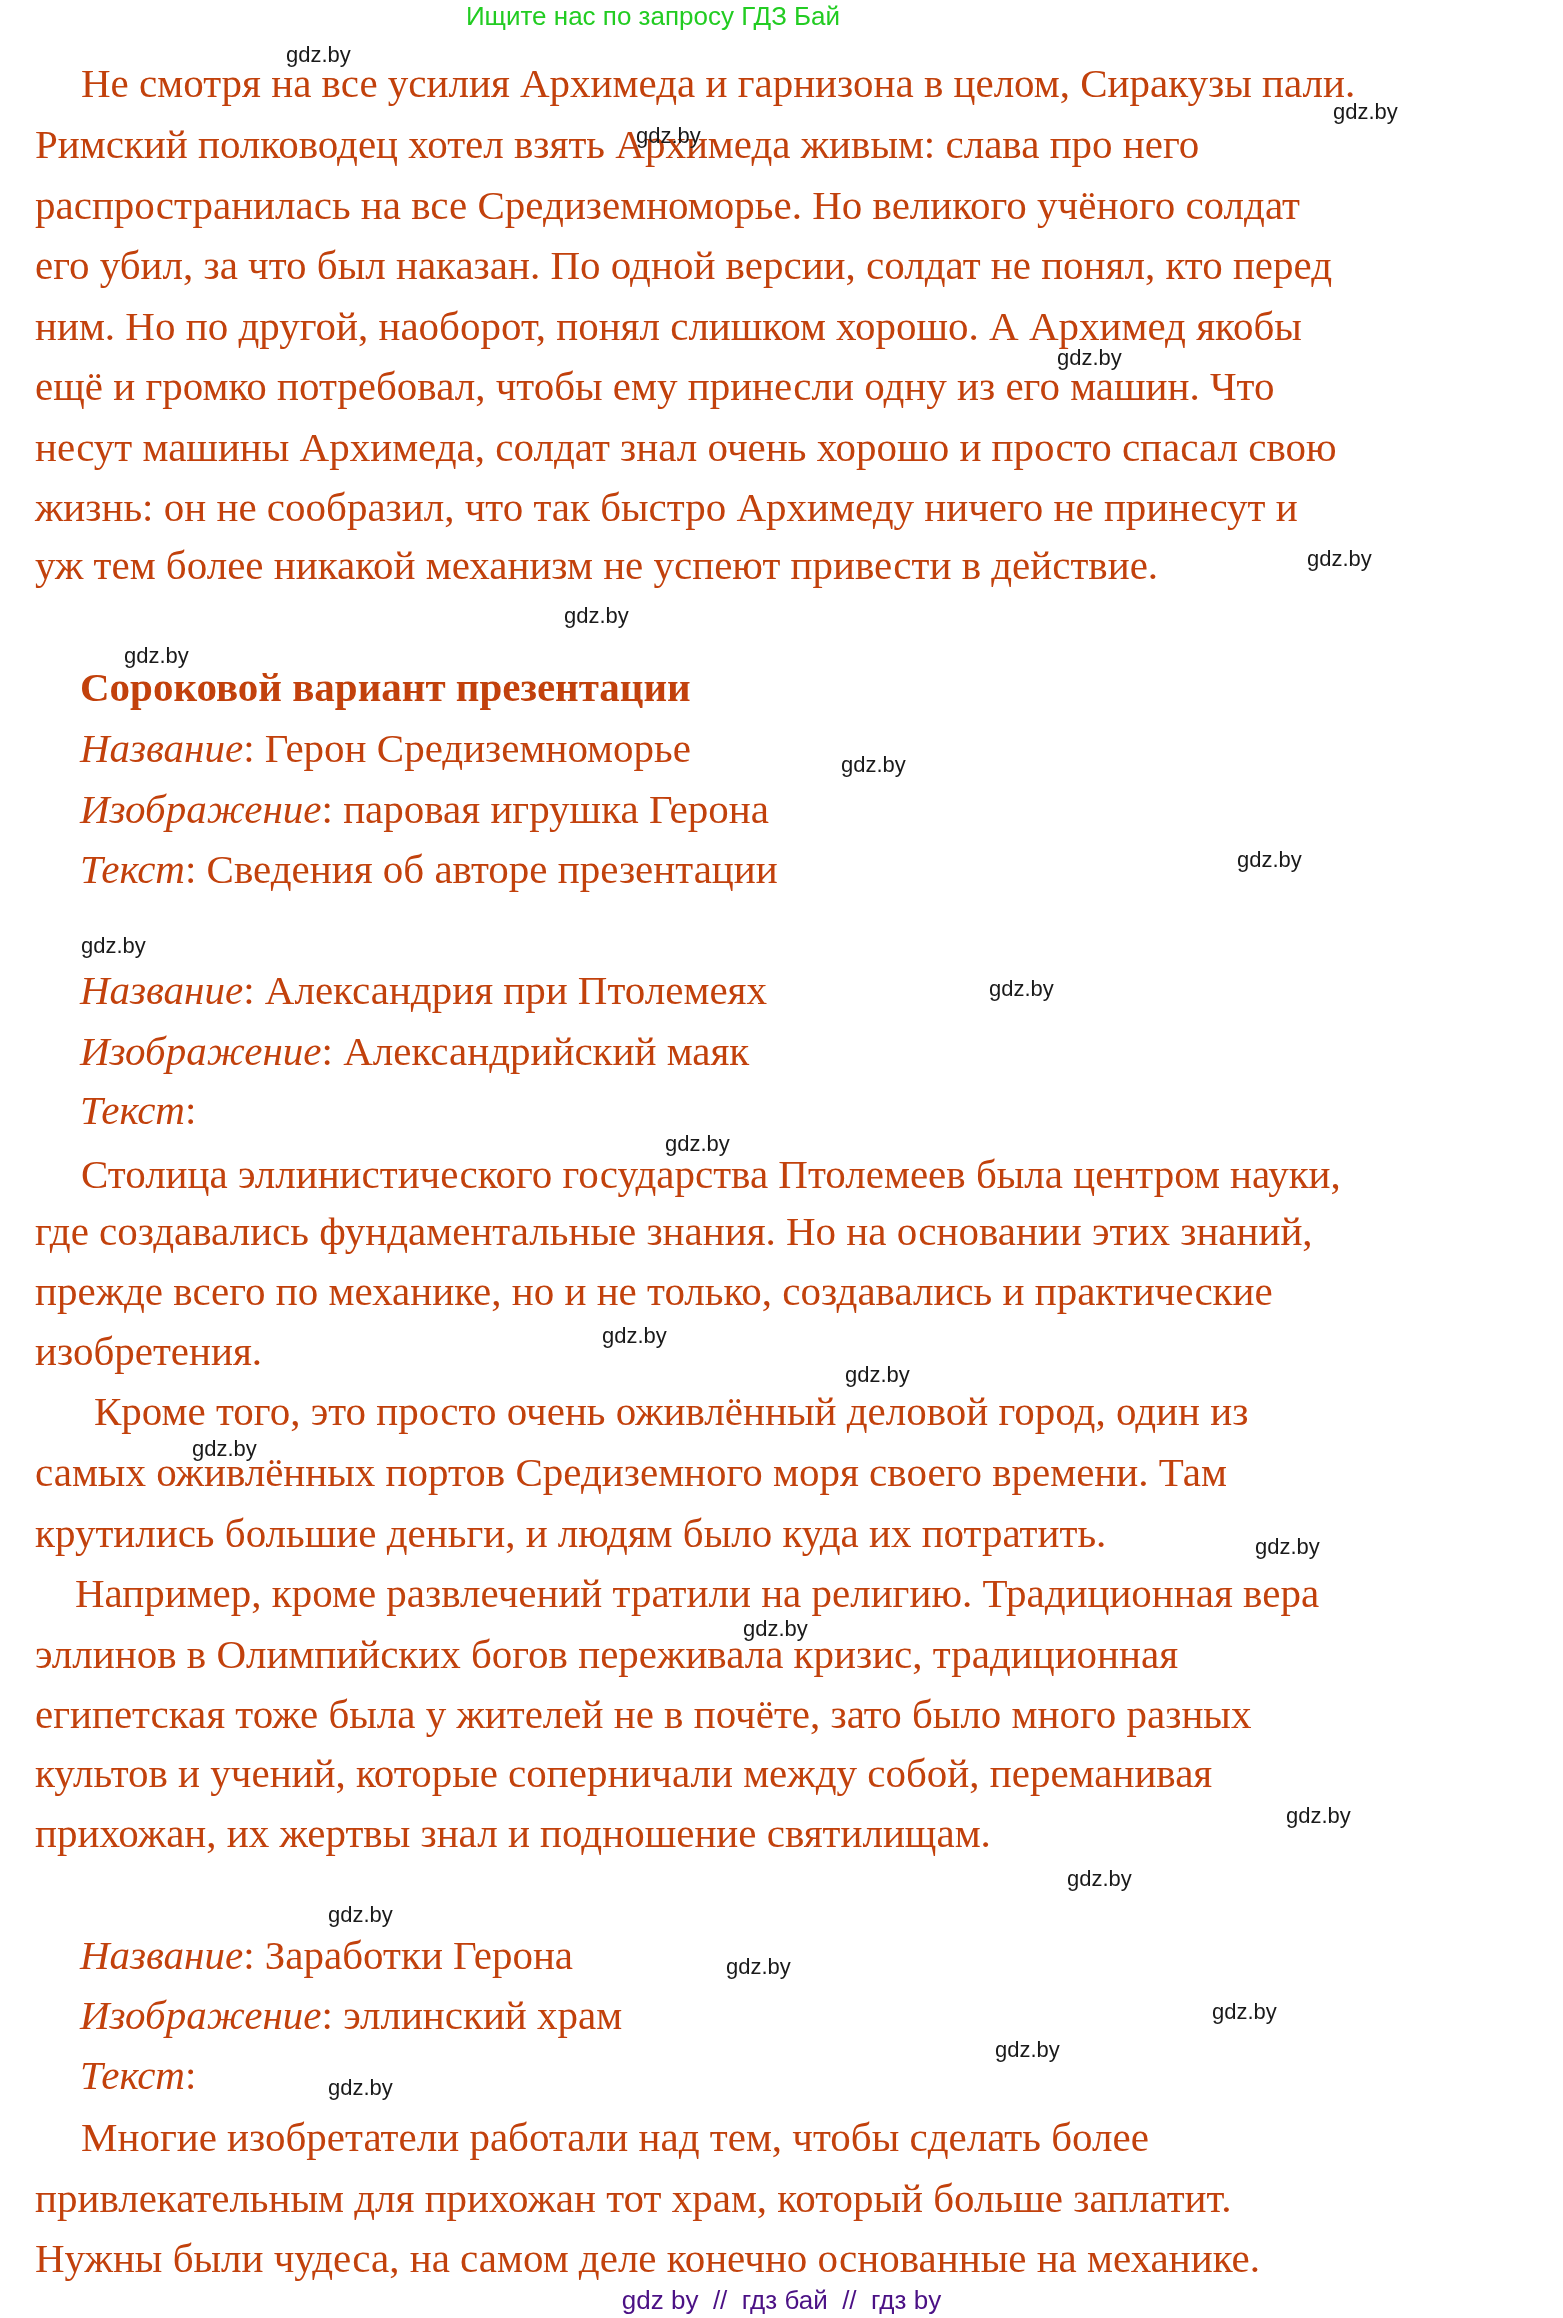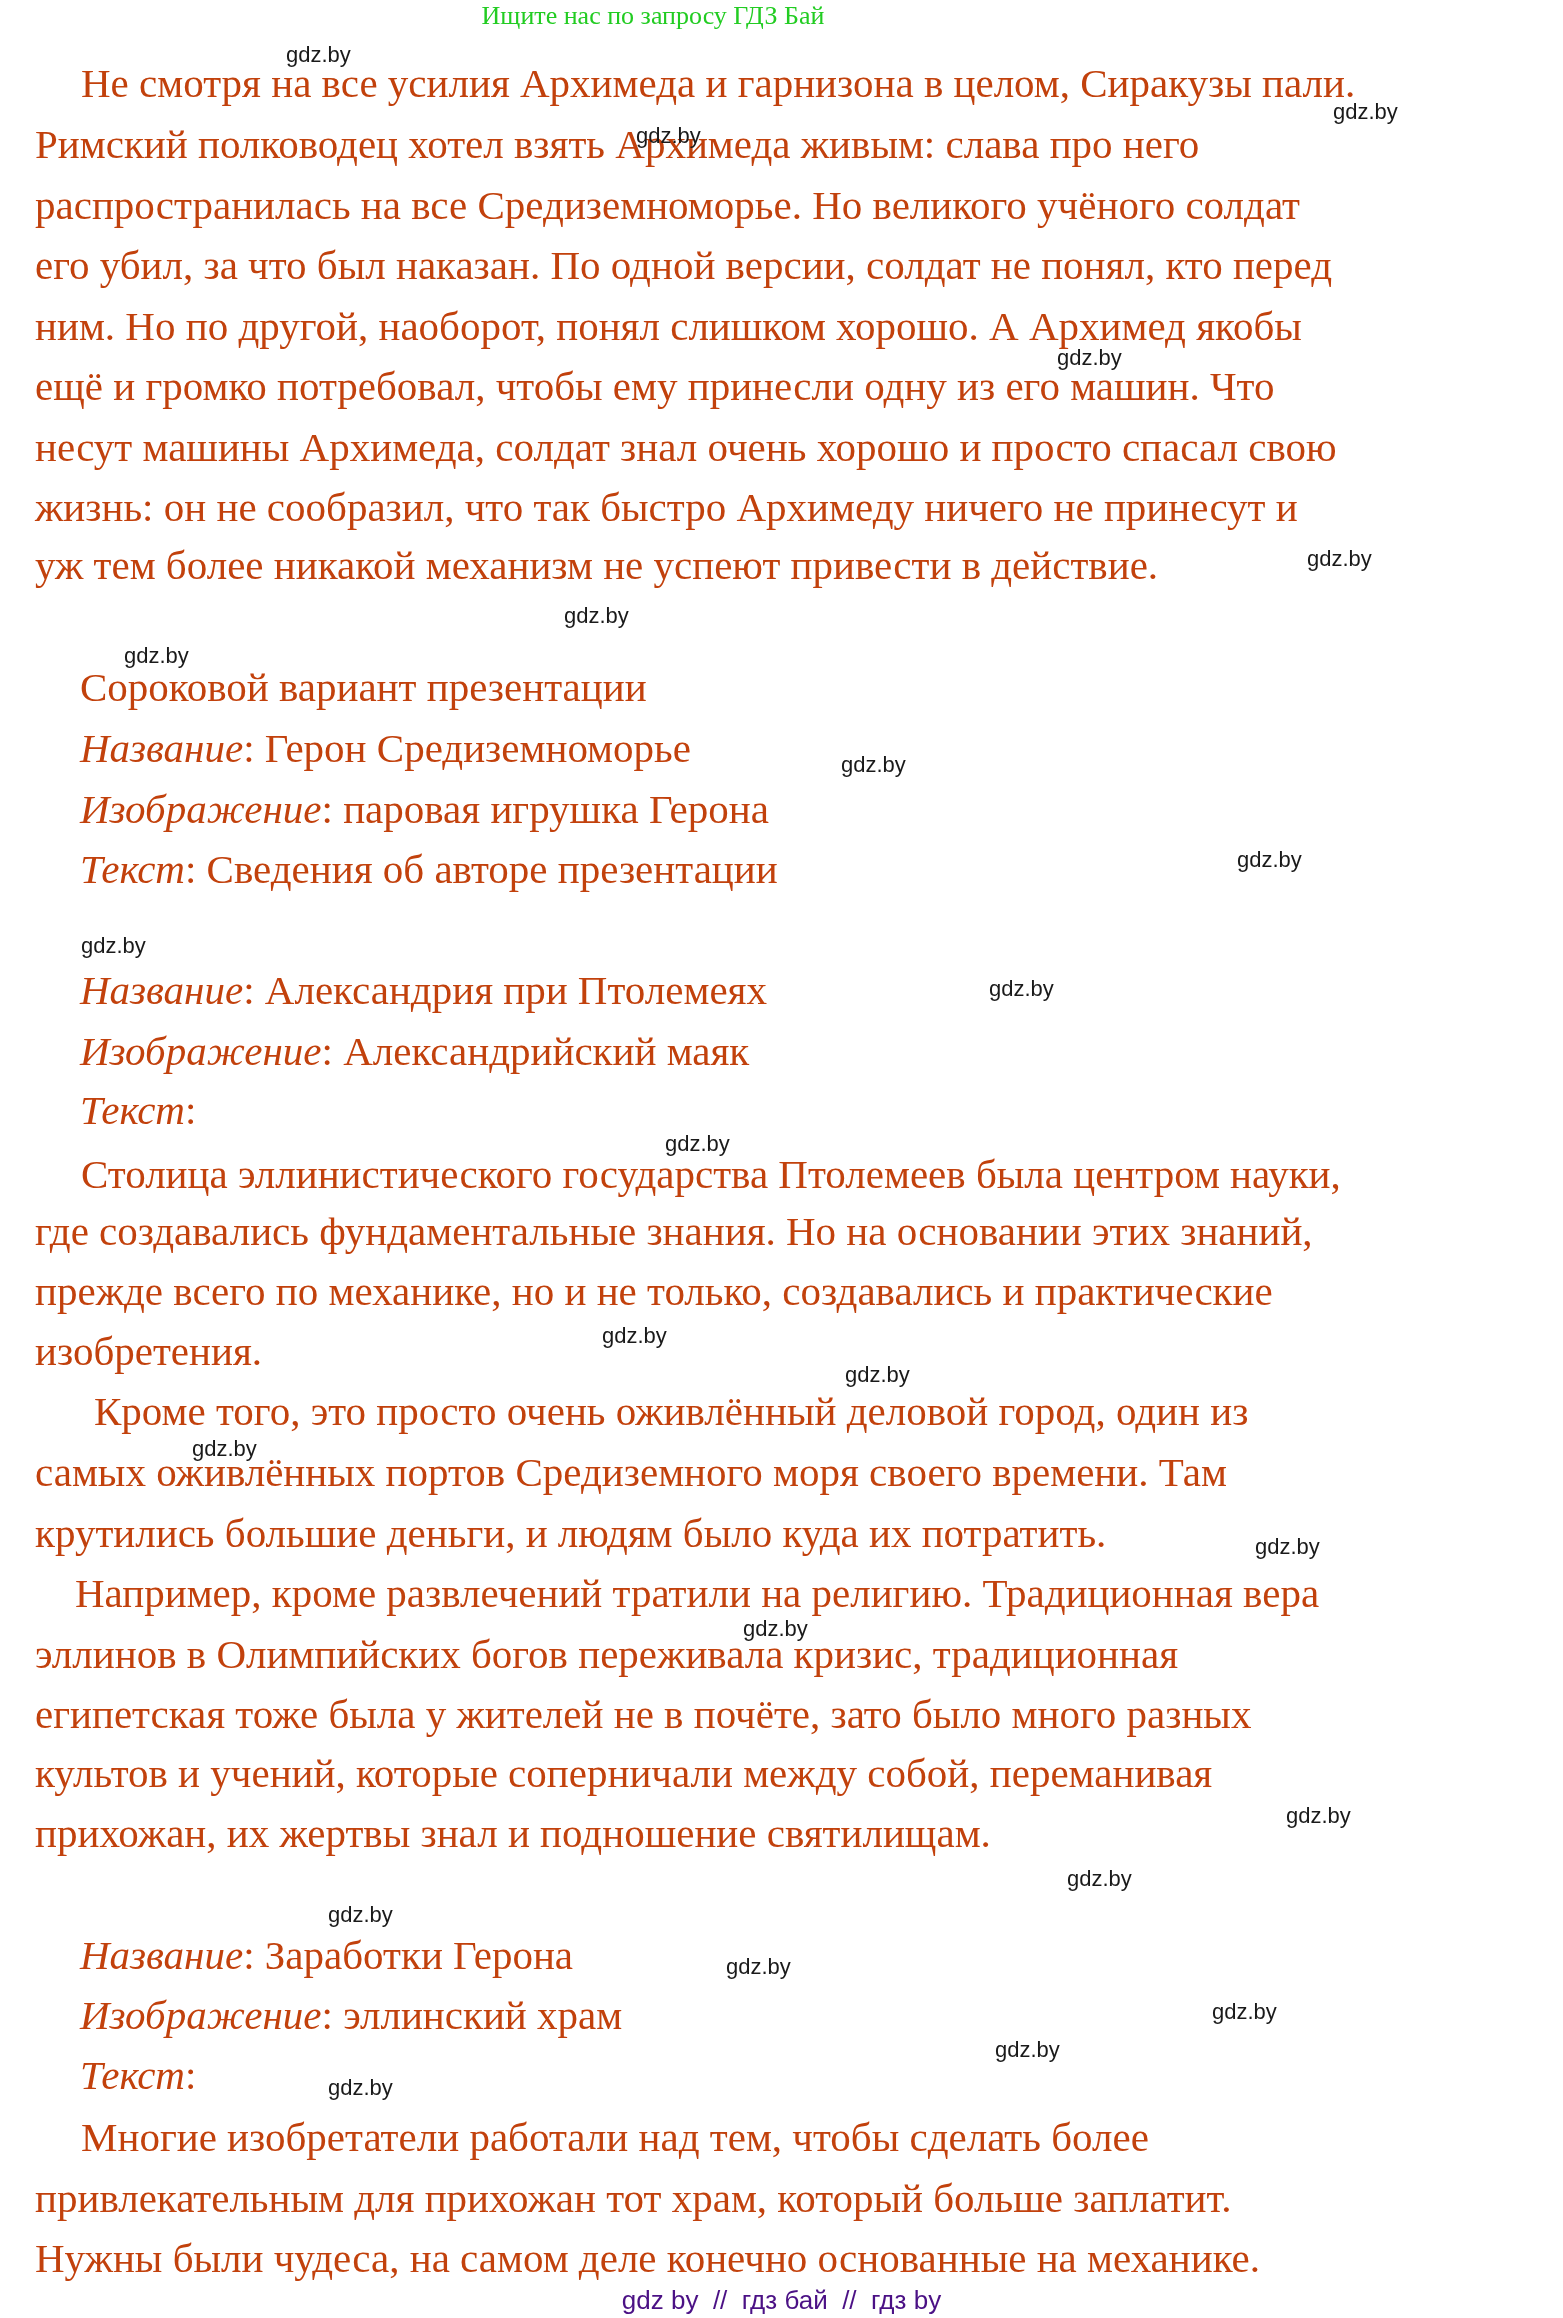--- a/index.html
+++ b/index.html
@@ -1,23 +1,23 @@
 <!DOCTYPE html>
 <html style="font-size:12.5px"><head>
 <meta charset="utf-8">
 <style>
   html, body { margin:0; padding:0; background:#ffffff; }
   body { width:1563px; height:2319px; position:relative; overflow:hidden; }
   .hdr { position:absolute; top:1.6px; left:0; width:1306px; text-align:center;
-         font-family:Liberation Serif, serif; font-size:26px; color:#22cc22; line-height:28px; }
+         font-family:Liberation Sans, sans-serif; font-size:26px; color:#22cc22; line-height:28px; }
   .ftr { position:absolute; top:2285px; left:0; width:1563px; text-align:center;
          font-family:"Liberation Sans", sans-serif; font-size:26px; color:#4b1185; line-height:31px; white-space:pre; }
   .ln { position:absolute; font-family:"Liberation Serif", serif; font-size:41px; line-height:41px;
         color:#c2410c; white-space:nowrap; }
-  .ln.b { font-weight:normal; }
+  .ln.b { font-weight:bold; }
   .ln .lbl { font-style:italic; }
   .wm { position:absolute; font-family:"Liberation Sans", sans-serif; font-size:22px; line-height:23.5px;
         color:#1a1a1a; white-space:nowrap; }
 </style>
 </head>
 <body>
 
 <div class="hdr">Ищите нас по запросу ГДЗ Бай</div>
 
 <div class="ln" style="left:81px;top:63px">Не смотря на все усилия Архимеда и гарнизона в целом, Сиракузы пали.</div>

